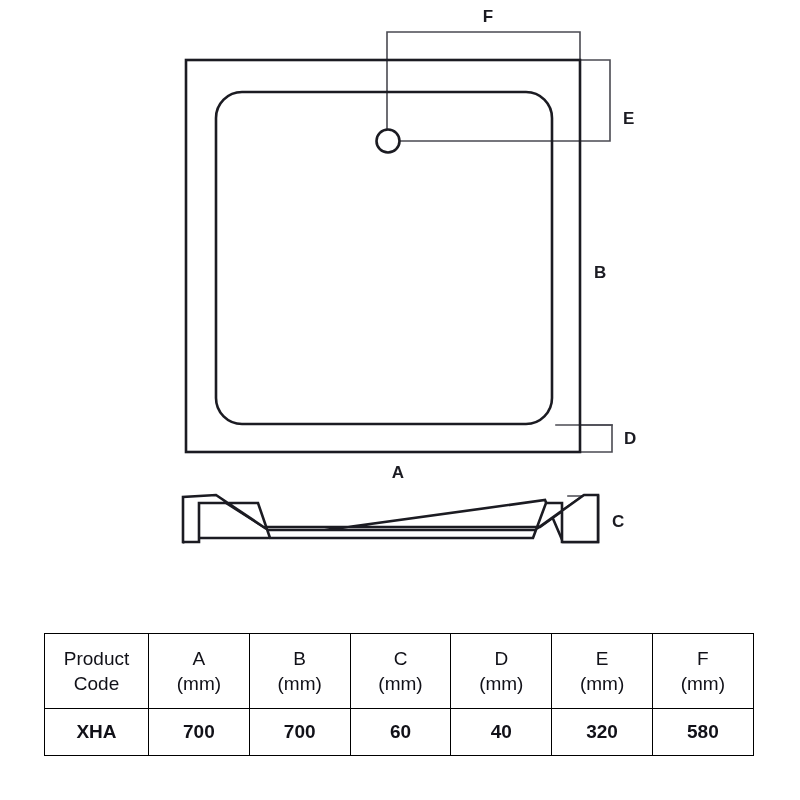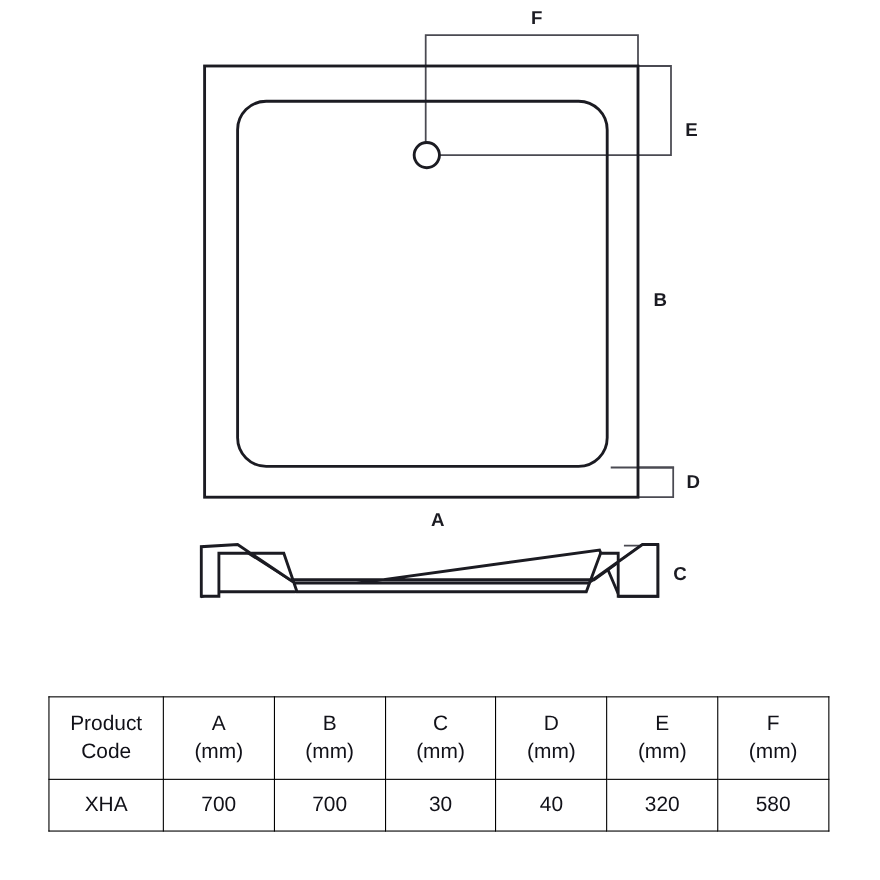--- a/index.html
+++ b/index.html
@@ -49,20 +49,21 @@
   }
   table#spec-table td {
     border: 1.6px solid #000000;
     text-align: center;
     vertical-align: middle;
     font-family: "Liberation Sans", sans-serif;
     font-size: 19px;
     color: #111118;
     padding: 0;
     line-height: 1.32;
+    font-weight: bold;
   }
   table#spec-table tr.head-row td {
     height: 74px;
     font-weight: normal;
   }
   table#spec-table tr.data-row td {
     height: 46px;
   }
   table#spec-table td.col-code { width: 103px; }
   table#spec-table td.col-dim  { width: 99.8px; }
@@ -178,20 +179,20 @@
         </td>
         <td class="col-dim">
           <span class="cell-line">F</span>
           <span class="cell-line">(mm)</span>
         </td>
       </tr>
       <tr class="data-row">
         <td class="col-code">XHA</td>
         <td class="col-dim">700</td>
         <td class="col-dim">700</td>
-        <td class="col-dim">30</td>
+        <td class="col-dim">60</td>
         <td class="col-dim">40</td>
         <td class="col-dim">320</td>
         <td class="col-dim">580</td>
       </tr>
     </tbody>
   </table>
 </div>
 
 </body></html>

